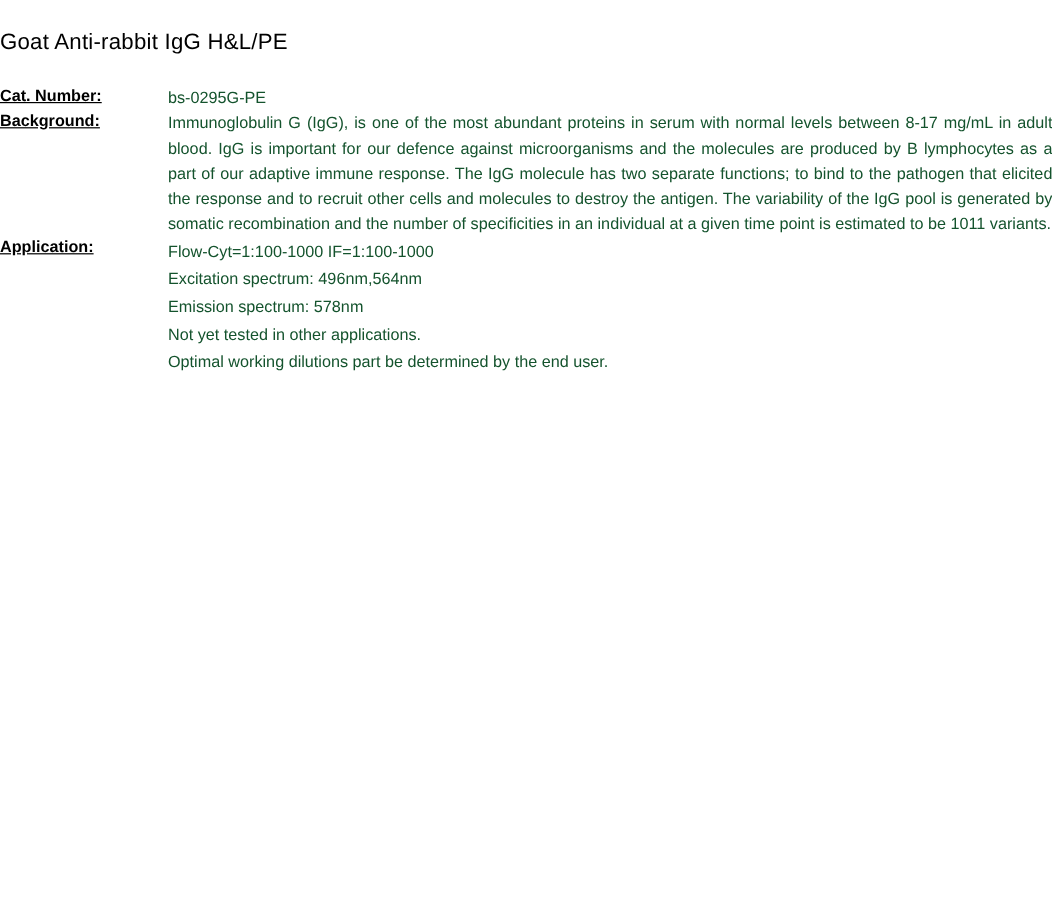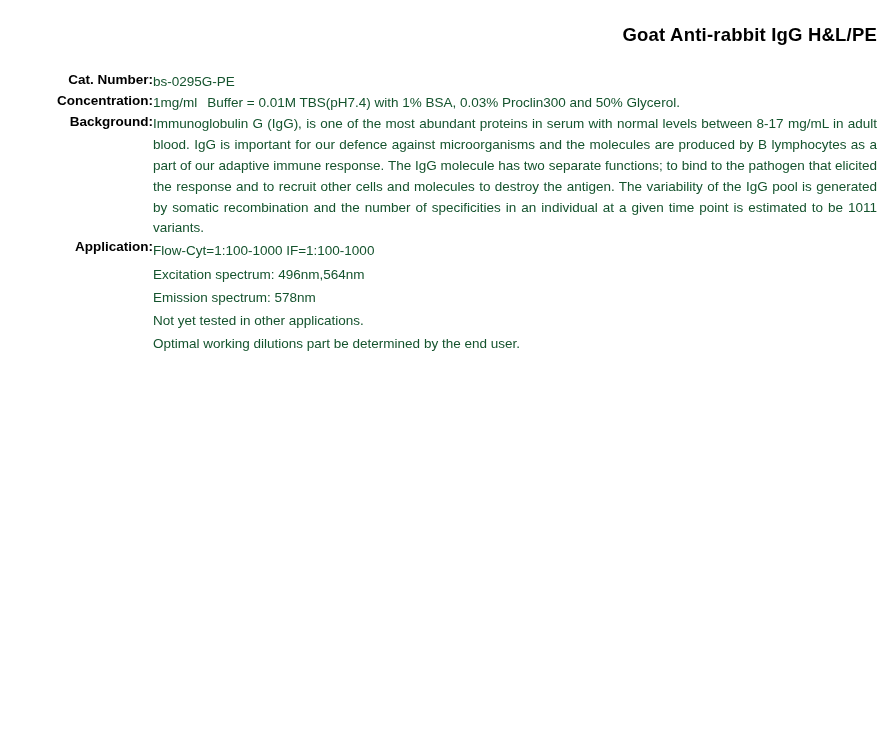--- a/index.html
+++ b/index.html
@@ -16,47 +16,47 @@
     overflow: hidden;
   }
   .page {
     width: 877px;
     height: 752px;
     position: relative;
     box-sizing: border-box;
     padding: 0;
   }
   .doc-title {
-    text-align: right;
-    font-weight: bold;
+    text-align: left;
+    font-weight: normal;
     font-size: 18.5px;
     letter-spacing: 0.2px;
     margin: 18px 0 0 0;
     padding-top: 6px;
     color: #000;
   }
   table.spec {
     width: 877px;
     border-collapse: collapse;
     margin-top: 26px;
   }
   table.spec td {
     vertical-align: top;
     padding: 0;
   }
   td.label {
-    width: 153px;
-    text-align: right;
+    width: 140px;
     font-weight: bold;
     font-size: 13.5px;
     padding-right: 12px;
     padding-top: 11px;
     padding-bottom: 11px;
     white-space: nowrap;
     color: #000;
+    text-decoration: underline;
   }
   td.value {
     padding-left: 14px;
     padding-top: 11px;
     padding-bottom: 11px;
     font-size: 13.5px;
     line-height: 1.55;
     color: #14532d;
     padding-right: 14px;
   }
@@ -97,26 +97,20 @@
   <div class="doc-title">Goat Anti-rabbit IgG H&amp;L/PE</div>
 
   <table class="spec">
     <tbody>
       <tr>
         <td class="label">Cat. Number:</td>
         <td class="value">bs-0295G-PE</td>
       </tr>
 
 
-      <tr>
-        <td class="label">Concentration:</td>
-        <td class="value">
-          <span>1mg/ml</span><span class="conc-buffer">Buffer = 0.01M TBS(pH7.4) with 1% BSA, 0.03% Proclin300 and 50% Glycerol.</span>
-        </td>
-      </tr>
 
       <tr>
         <td class="label">Background:</td>
         <td class="value justify">Immunoglobulin G (IgG), is one of the most abundant proteins in serum with normal levels between 8-17 mg/mL in adult blood. IgG is important for our defence against microorganisms and the molecules are produced by B lymphocytes as a part of our adaptive immune response. The IgG molecule has two separate functions; to bind to the pathogen that elicited the response and to recruit other cells and molecules to destroy the antigen. The variability of the IgG pool is generated by somatic recombination and the number of specificities in an individual at a given time point is estimated to be 1011 variants.</td>
       </tr>
 
 
 
 
       <tr>

